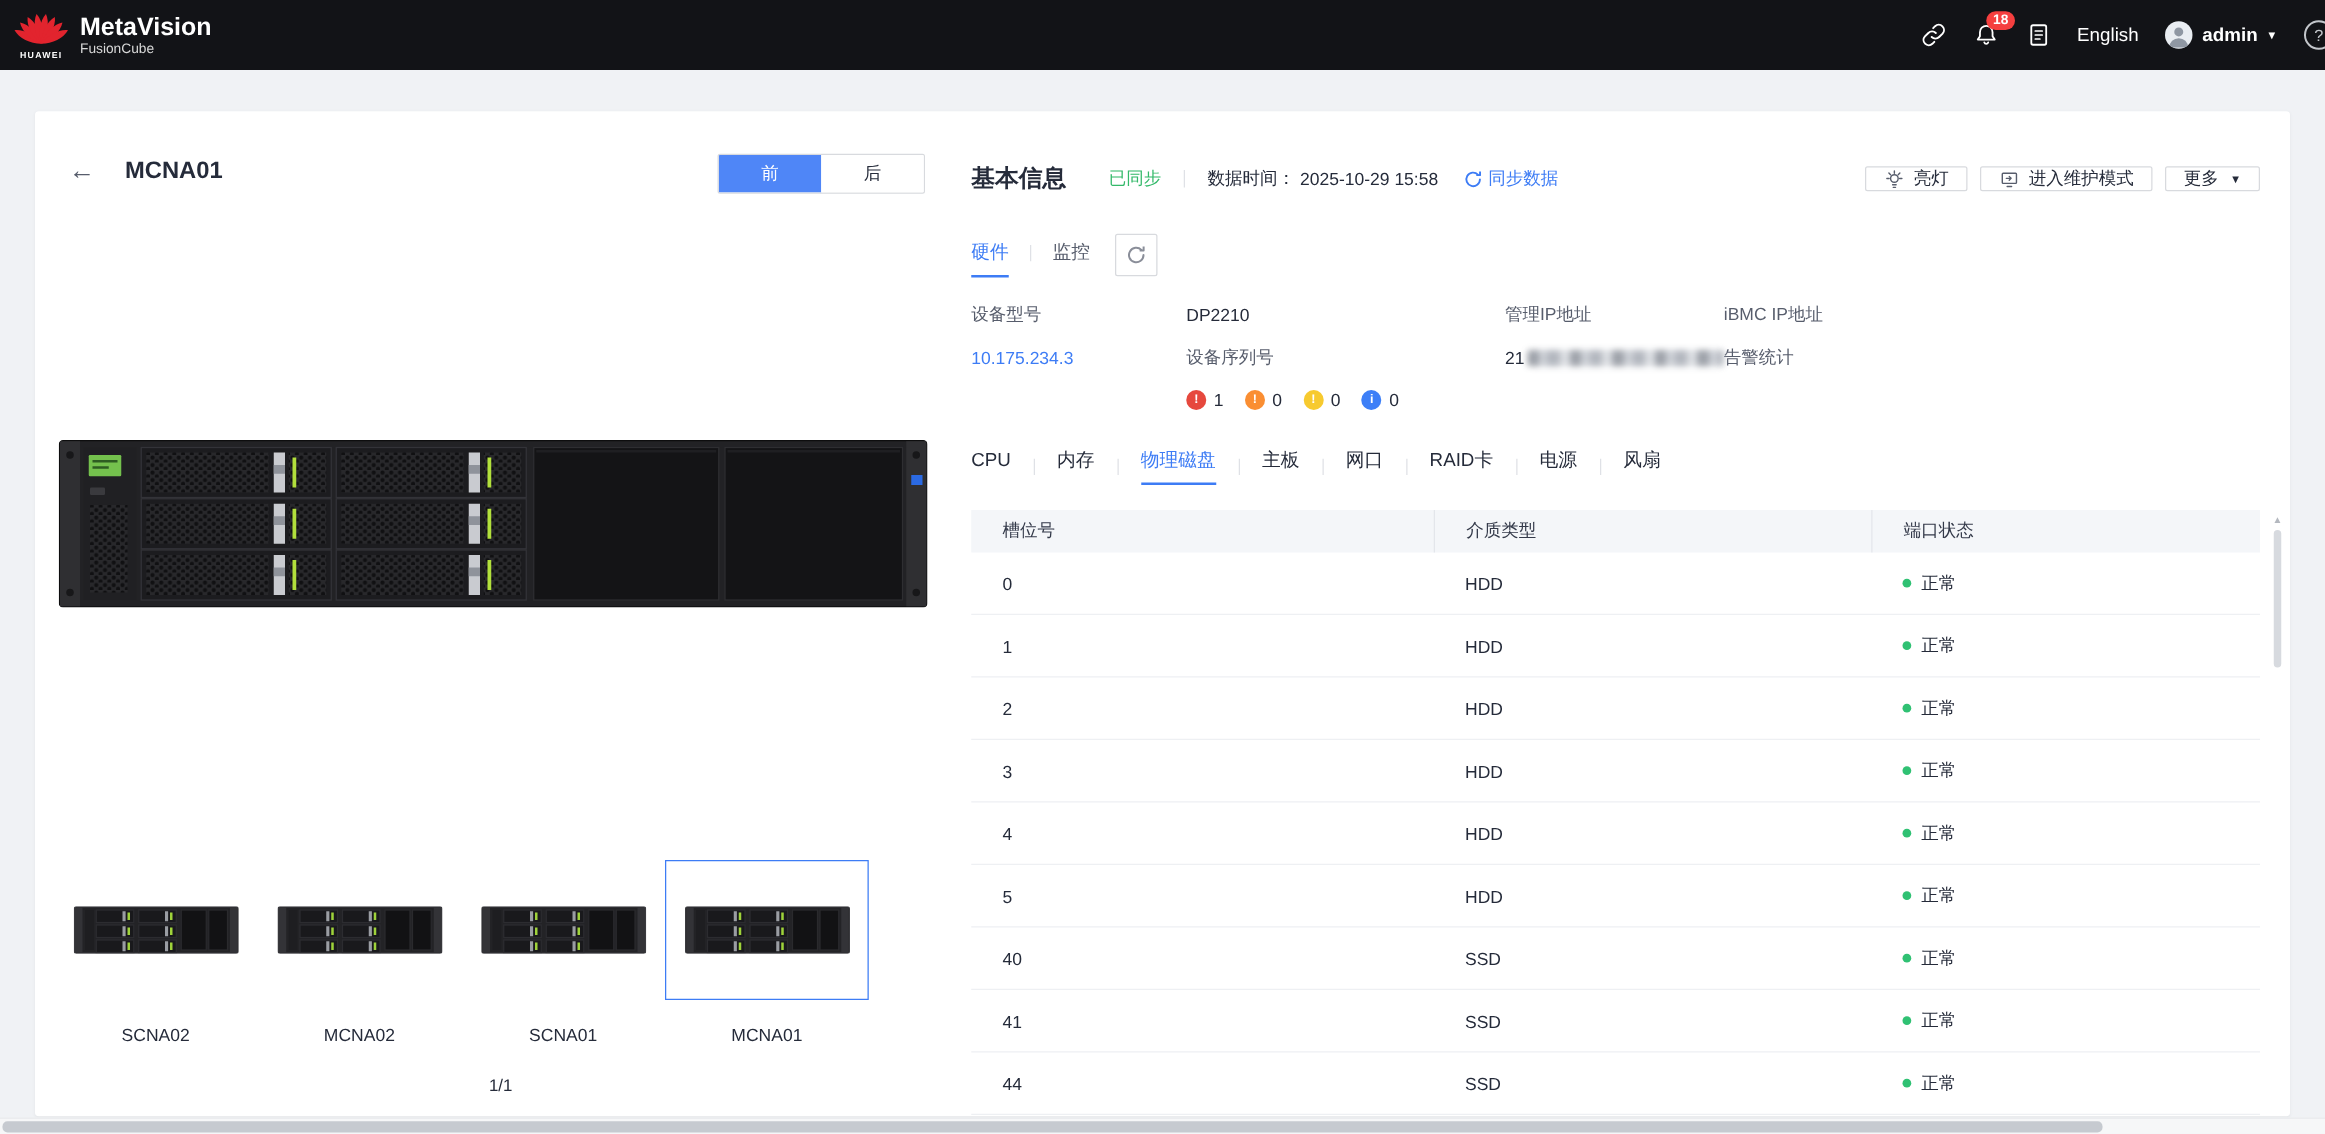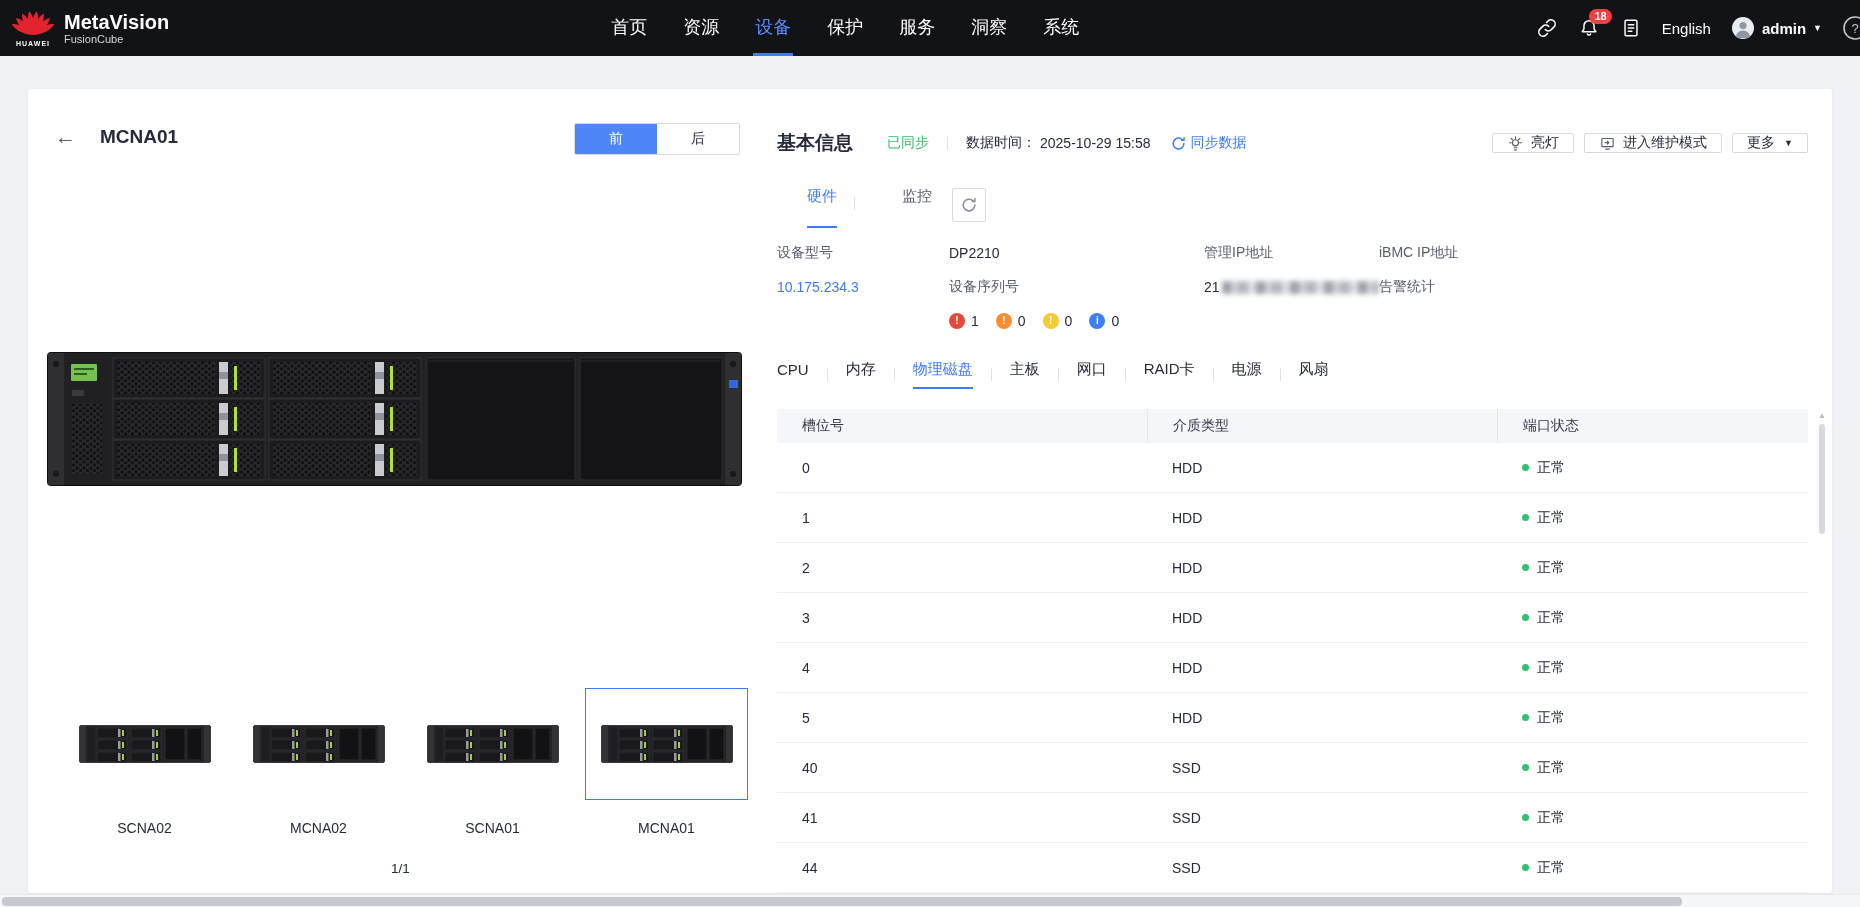--- a/index.html
+++ b/index.html
@@ -52,21 +52,21 @@
     position:absolute; left:546px; top:34px; display:inline-flex;
     border:1px solid #d8dade; border-radius:2px; overflow:hidden; height:32px;
   }
   .view-toggle button {
     width:82px; border:none; background:#fff; font-size:14px; color:#252b3a; cursor:pointer;
     font-family:inherit;
   }
   .view-toggle button.on { background:#4f86f7; color:#fff; }
   .server-img { position:absolute; left:19px; top:263px; }
 
-  .thumbs { position:absolute; left:35px; top:599px; display:flex; gap:11px; }
+  .thumbs { position:absolute; left:15px; top:599px; display:flex; }
   .thumb { width:163px; cursor:pointer; }
   .thumb-img {
     height:112px; display:flex; align-items:center; justify-content:center;
     border:1px solid transparent; background:#fff;
   }
   .thumb.selected .thumb-img { border-color:#3d7cf5; }
   .thumb-label { text-align:center; margin-top:20px; font-size:14px; color:#252b3a; }
   .pager { position:absolute; left:19px; top:772px; width:707px; text-align:center; font-size:13.5px; color:#252b3a; }
 
   
@@ -82,21 +82,21 @@
   .rp-actions { margin-left:auto; display:flex; gap:10px; }
   .btn {
     height:20px; border:1px solid #d8dade; border-radius:2px; background:#fff;
     display:inline-flex; align-items:center; gap:7px; padding:0 14px; font-size:14px;
     color:#252b3a; cursor:pointer; font-family:inherit;
   }
   .btn svg { width:17px; height:17px; }
   .btn .caret-dn { font-size:9px; color:#252b3a; margin-left:2px; }
 
   .rp-tabs { margin-top:26px; display:flex; align-items:center; }
-  .tab { font-size:15px; color:#575d6c; cursor:pointer; padding-bottom:20px; border-bottom:2px solid transparent;margin-left:30px; }
+  .tab { font-size:15px; color:#575d6c; cursor:pointer; padding-bottom:9px; border-bottom:2px solid transparent; }
   .tab.active { color:#3d7cf5; border-bottom-color:#3d7cf5; }
   .tab-div { width:1px; height:13px; background:#dfe1e6; margin:0 17px 9px; }
   .refresh-sq {
     width:34px; height:34px; border:1px solid #d8dade; border-radius:2px; background:#fff;
     display:flex; align-items:center; justify-content:center; margin-left:20px; margin-bottom:6px; cursor:pointer;
   }
   .refresh-sq svg { width:16px; height:16px; color:#8a8e99; }
 
   .fields { margin-top:8px; display:grid; grid-template-columns:172px 255px 175px 1fr; row-gap:0; }
   .fields > div { height:34px; display:flex; align-items:center; font-size:14px; }
@@ -165,43 +165,20 @@
         <path d="M23 31 C19 23,19 13,23 7 C27 13,27 23,23 31 Z" transform="rotate(63 23 31)"></path>
       </g>
       <text x="23" y="42" text-anchor="middle" font-size="7" font-weight="bold" fill="#ffffff" letter-spacing="1">HUAWEI</text>
     </svg>
     <div class="brand-text">
       <div class="t1">MetaVision</div>
       <div class="t2">FusionCube</div>
     </div>
   </div>
 
-  <nav class="nav-items" id="nav-items">
-      <div class="nav-item">
-        <span>首页</span>
-      </div>
-      <div class="nav-item">
-        <span>资源</span>
-      </div>
-      <div class="nav-item active">
-        <span>设备</span>
-      </div>
-      <div class="nav-item">
-        <span>保护</span>
-      </div>
-      <div class="nav-item">
-        <span>服务</span>
-      </div>
-      <div class="nav-item">
-        <span>洞察</span>
-      </div>
-      <div class="nav-item">
-        <span>系统</span>
-      </div>
-    </nav>
 
   <div class="nav-right">
     <svg class="nav-ic" viewBox="0 0 24 24">
       <path d="M10.2 13.8a4.6 4.6 0 0 0 6.5 0l3-3a4.6 4.6 0 0 0-6.5-6.5l-1.7 1.7" fill="none" stroke="#fff" stroke-width="1.7" stroke-linecap="round"></path>
       <path d="M13.8 10.2a4.6 4.6 0 0 0-6.5 0l-3 3a4.6 4.6 0 0 0 6.5 6.5l1.7-1.7" fill="none" stroke="#fff" stroke-width="1.7" stroke-linecap="round"></path>
     </svg>
     <span class="bell-wrap">
       <svg class="nav-ic" viewBox="0 0 24 24">
         <path d="M12 4a5.5 5.5 0 0 0-5.5 5.5V13l-1.9 3h14.8l-1.9-3V9.5A5.5 5.5 0 0 0 12 4z" fill="none" stroke="#fff" stroke-width="1.6" stroke-linejoin="round"></path>
         <path d="M10.3 18.5a1.8 1.8 0 0 0 3.4 0" fill="none" stroke="#fff" stroke-width="1.6" stroke-linecap="round"></path>

